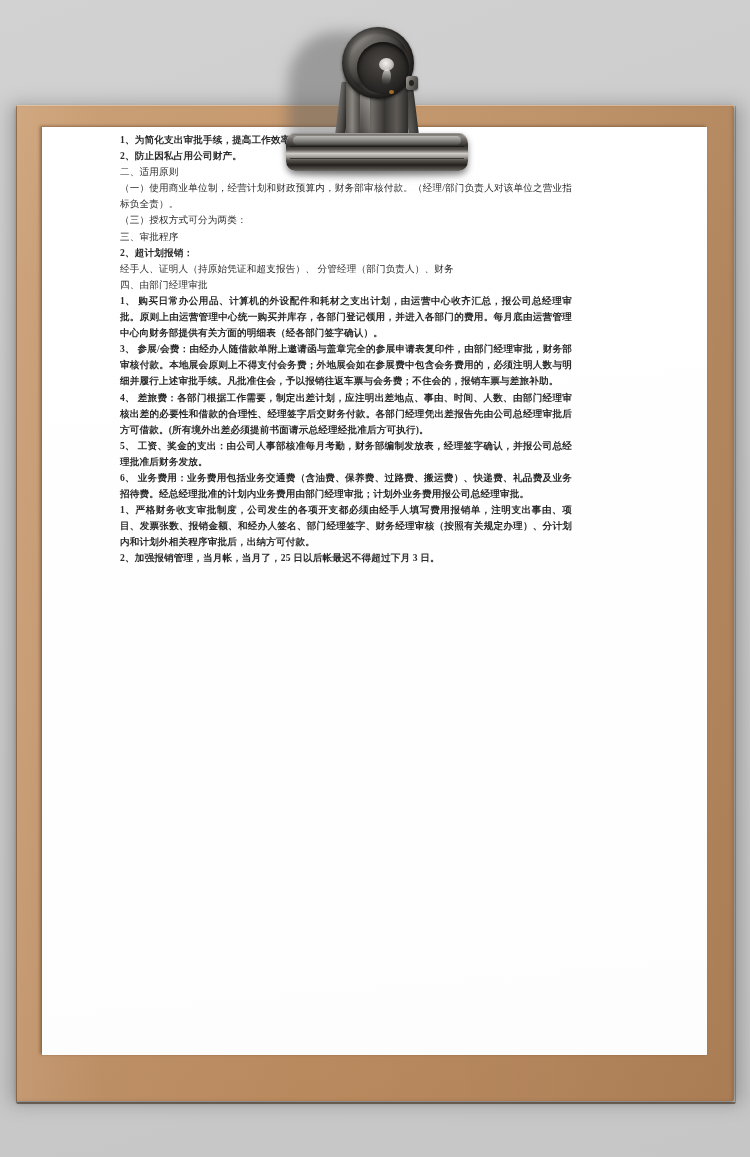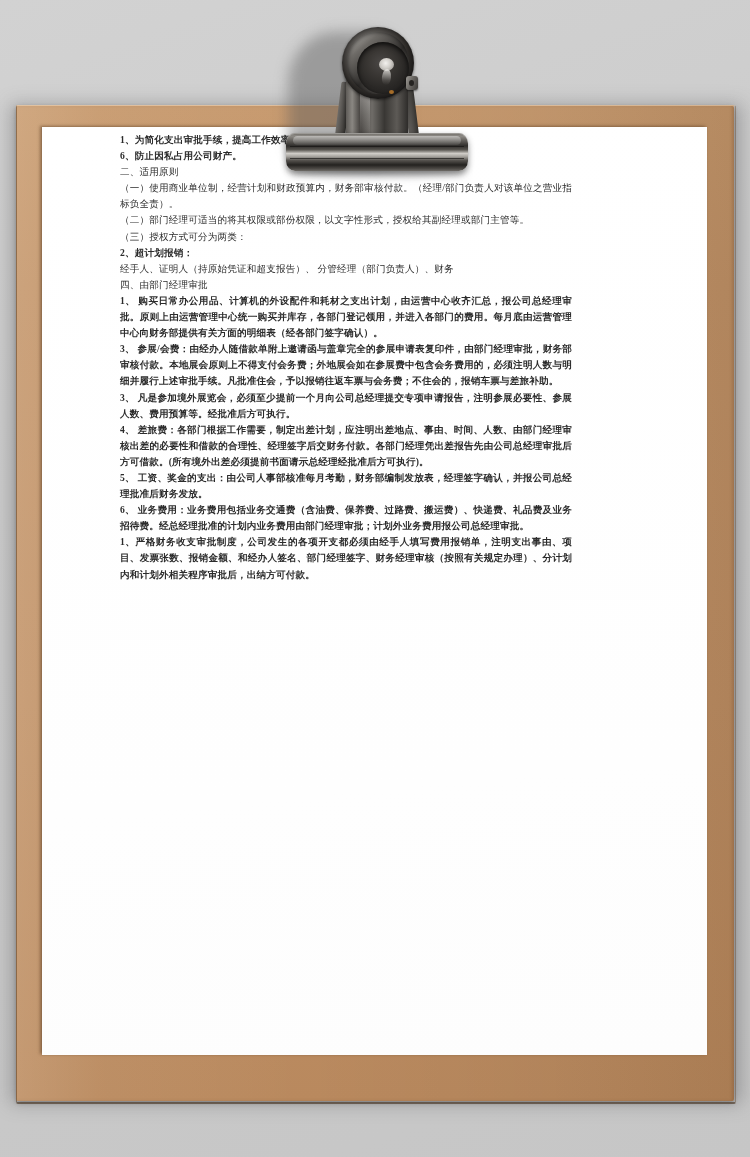--- a/index.html
+++ b/index.html
@@ -323,35 +323,35 @@
 
   <div class="clipboard"></div>
   <div class="board-edge"></div>
 
   <div class="paper">
     <div class="paper-inner"></div>
   </div>
 
   <div class="doc-body" id="doc-body" style="color: rgb(43, 43, 43);">
       <p class="num">1、为简化支出审批手续，提高工作效率。</p>
-      <p class="num">6、防止因私占用公司财产。</p>
+      <p class="num">2、防止因私占用公司财产。</p>
       <p>二、适用原则</p>
       <p>（一）使用商业单位制，经营计划和财政预算内，财务部审核付款。（经理/部门负责人对该单位之营业指标负全责）。</p>
-      <p>（二）部门经理可适当的将其权限或部份权限，以文字性形式，授权给其副经理或部门主管等。</p>
       <p>（三）授权方式可分为两类：</p>
+      <p>三、审批程序</p>
       <p class="num">2、超计划报销：</p>
       <p>经手人、证明人（持原始凭证和超支报告）、 分管经理（部门负责人）、财务</p>
       <p>四、由部门经理审批</p>
       <p class="num">1、 购买日常办公用品、计算机的外设配件和耗材之支出计划，由运营中心收齐汇总，报公司总经理审批。原则上由运营管理中心统一购买并库存，各部门登记领用，并进入各部门的费用。每月底由运营管理中心向财务部提供有关方面的明细表（经各部门签字确认）。</p>
       <p class="num">3、 参展/会费：由经办人随借款单附上邀请函与盖章完全的参展申请表复印件，由部门经理审批，财务部审核付款。本地展会原则上不得支付会务费；外地展会如在参展费中包含会务费用的，必须注明人数与明细并履行上述审批手续。凡批准住会，予以报销往返车票与会务费；不住会的，报销车票与差旅补助。</p>
-      <p class="num">3、 凡是参加境外展览会，必须至少提前一个月向公司总经理提交专项申请报告，注明参展必要性、参展人数、费用预算等。经批准后方可执行。</p>
       <p class="num">4、 差旅费：各部门根据工作需要，制定出差计划，应注明出差地点、事由、时间、人数、由部门经理审核出差的必要性和借款的合理性、经理签字后交财务付款。各部门经理凭出差报告先由公司总经理审批后方可借款。(所有境外出差必须提前书面请示总经理经批准后方可执行)。</p>
       <p class="num">5、 工资、奖金的支出：由公司人事部核准每月考勤，财务部编制发放表，经理签字确认，并报公司总经理批准后财务发放。</p>
       <p class="num">6、 业务费用：业务费用包括业务交通费（含油费、保养费、过路费、搬运费）、快递费、礼品费及业务招待费。经总经理批准的计划内业务费用由部门经理审批；计划外业务费用报公司总经理审批。</p>
       <p class="num">1、严格财务收支审批制度，公司发生的各项开支都必须由经手人填写费用报销单，注明支出事由、项目、发票张数、报销金额、和经办人签名、部门经理签字、财务经理审核（按照有关规定办理）、分计划内和计划外相关程序审批后，出纳方可付款。</p>
+      <p class="num">2、加强报销管理，当月帐，当月了，25 日以后帐最迟不得超过下月 3 日。</p>
     </div>
 
   <div class="clip">
     <div class="clip-shadow-wall"></div>
 
     <div class="clip-arm-l"></div>
     <div class="clip-arm-r"></div>
 
     <div class="clip-neck">
       <div class="clip-neck-hl"></div>

